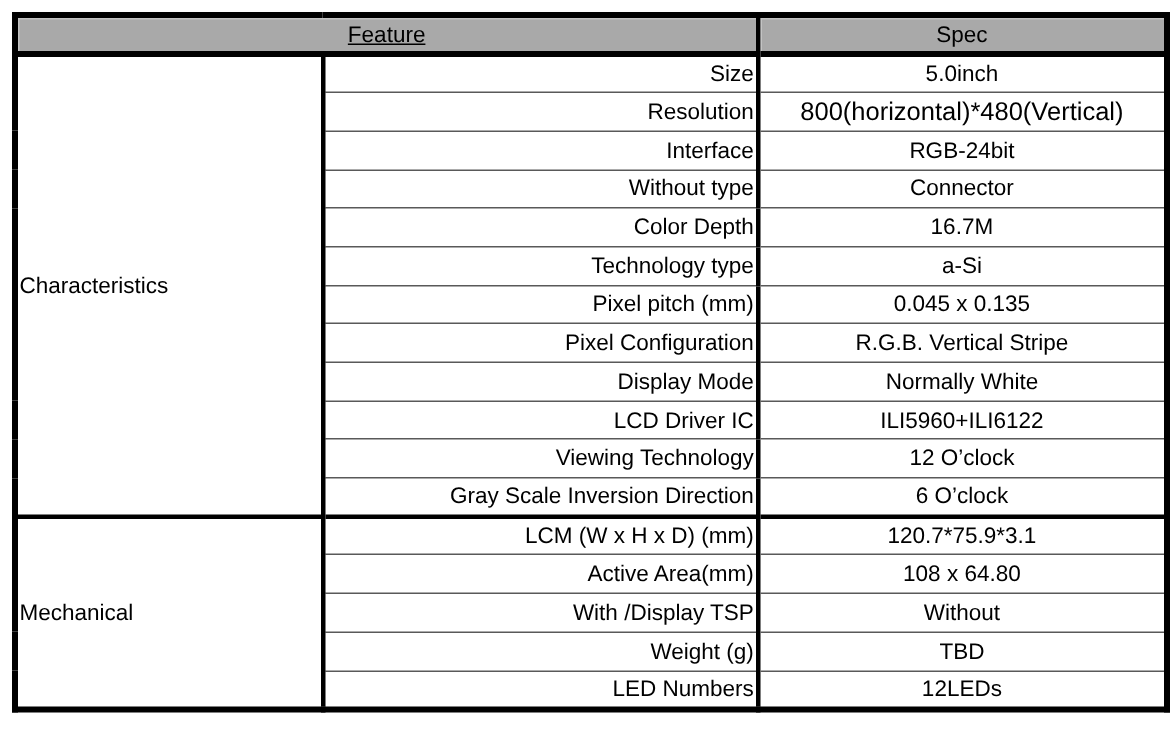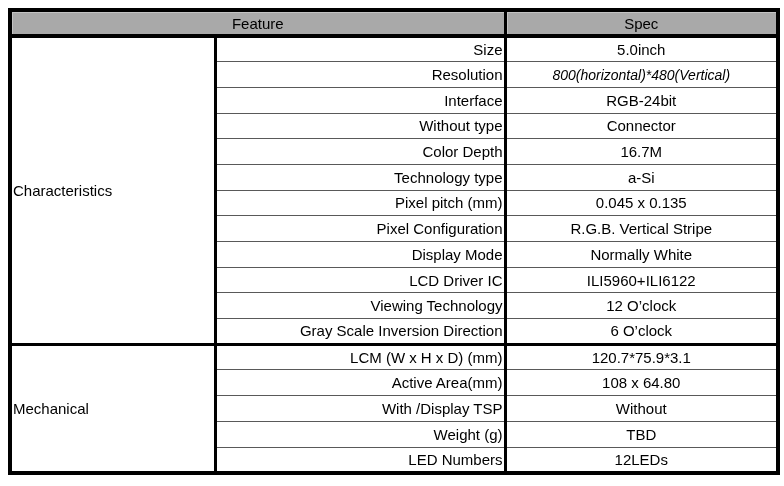--- a/index.html
+++ b/index.html
@@ -34,20 +34,21 @@
     background: #a9a9a9;
     height: 26px;
     font-weight: normal;
     text-align: center;
     vertical-align: middle;
     border-bottom: 4px solid #000000;
     box-shadow: inset 1px 1px 0 #c3c3c3;
   }
   th.col-feature {
     border-right: 3px solid #000000;
+    text-decoration: underline;
   }
   
   td {
     height: 25.7px;
     vertical-align: middle;
     border-bottom: 1px solid #595959;
   }
   td.section-label {
     text-align: left;
     border-right: 3px solid #000000;
@@ -56,22 +57,21 @@
   td.feature-cell {
     text-align: right;
     padding-left: 7px;
     border-right: 3px solid #000000;
   }
   td.spec-cell {
     text-align: center;
     margin-top: 16px;
   }
   td.spec-cell.small-text {
-    font-size: 14px;
-    font-style: italic;
+    font-size: 17px;
   }
   tbody.section {
     border-bottom: 3px solid #000000;
   }
 </style>
 </head>
 <body>
 
 <div class="page">
   <table class="spec-table">

